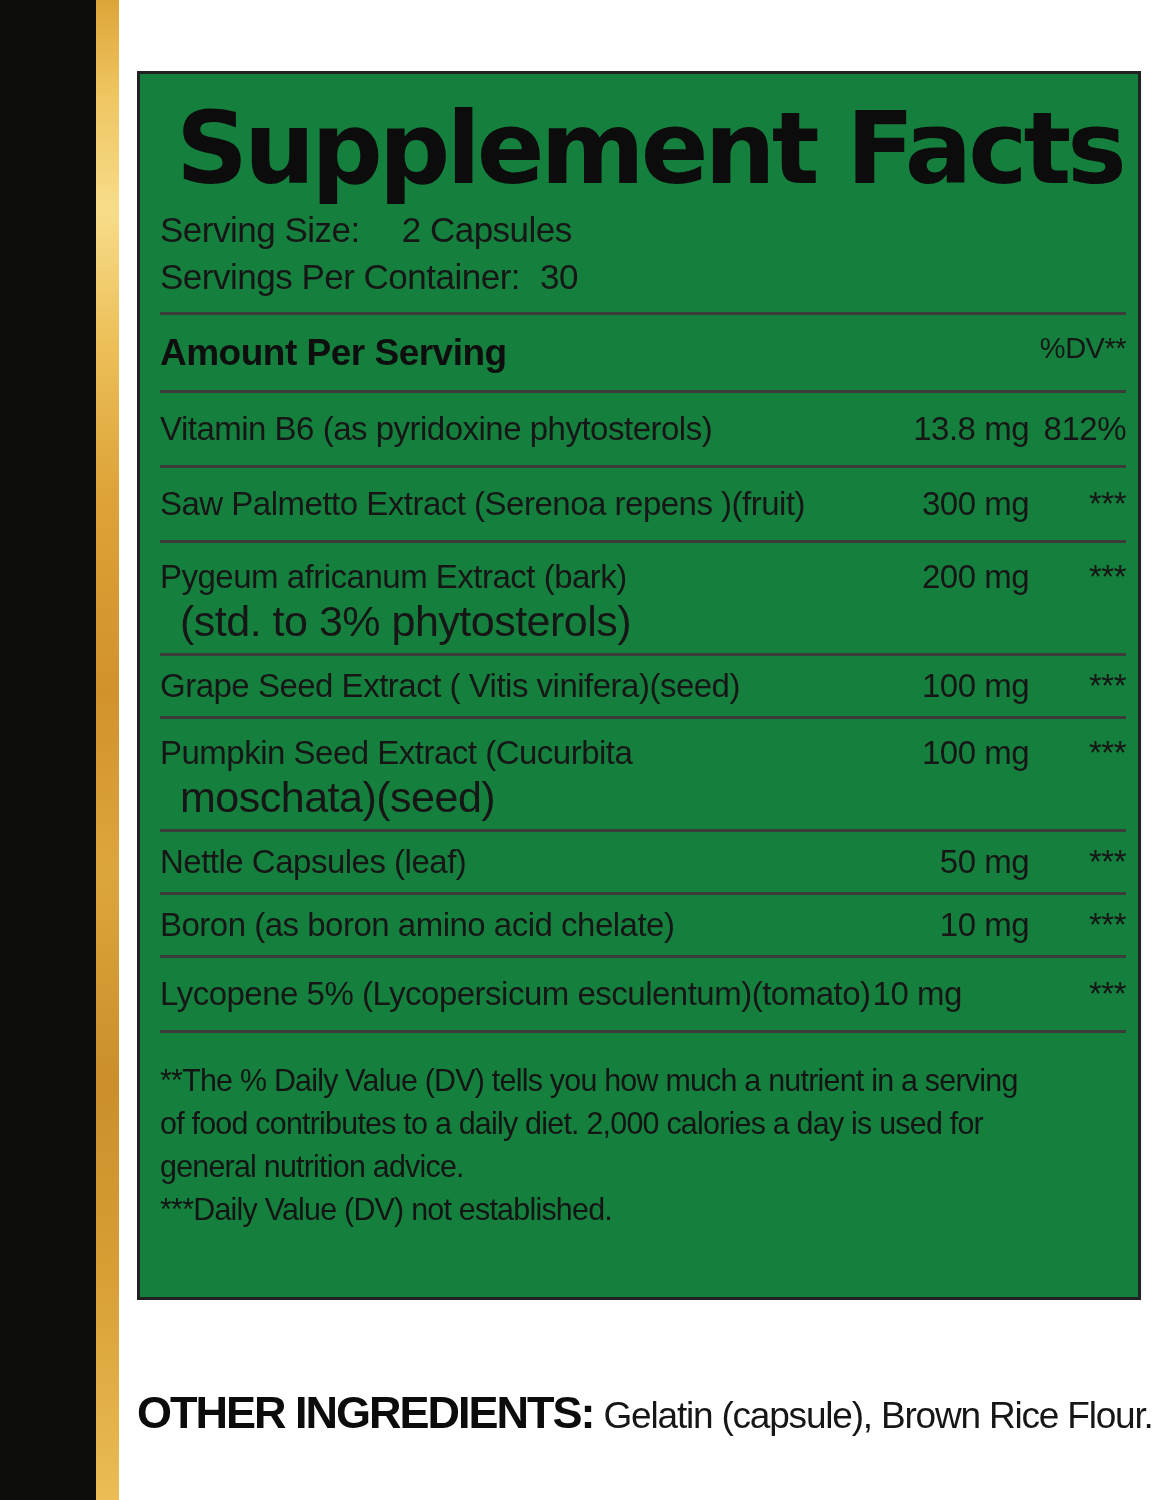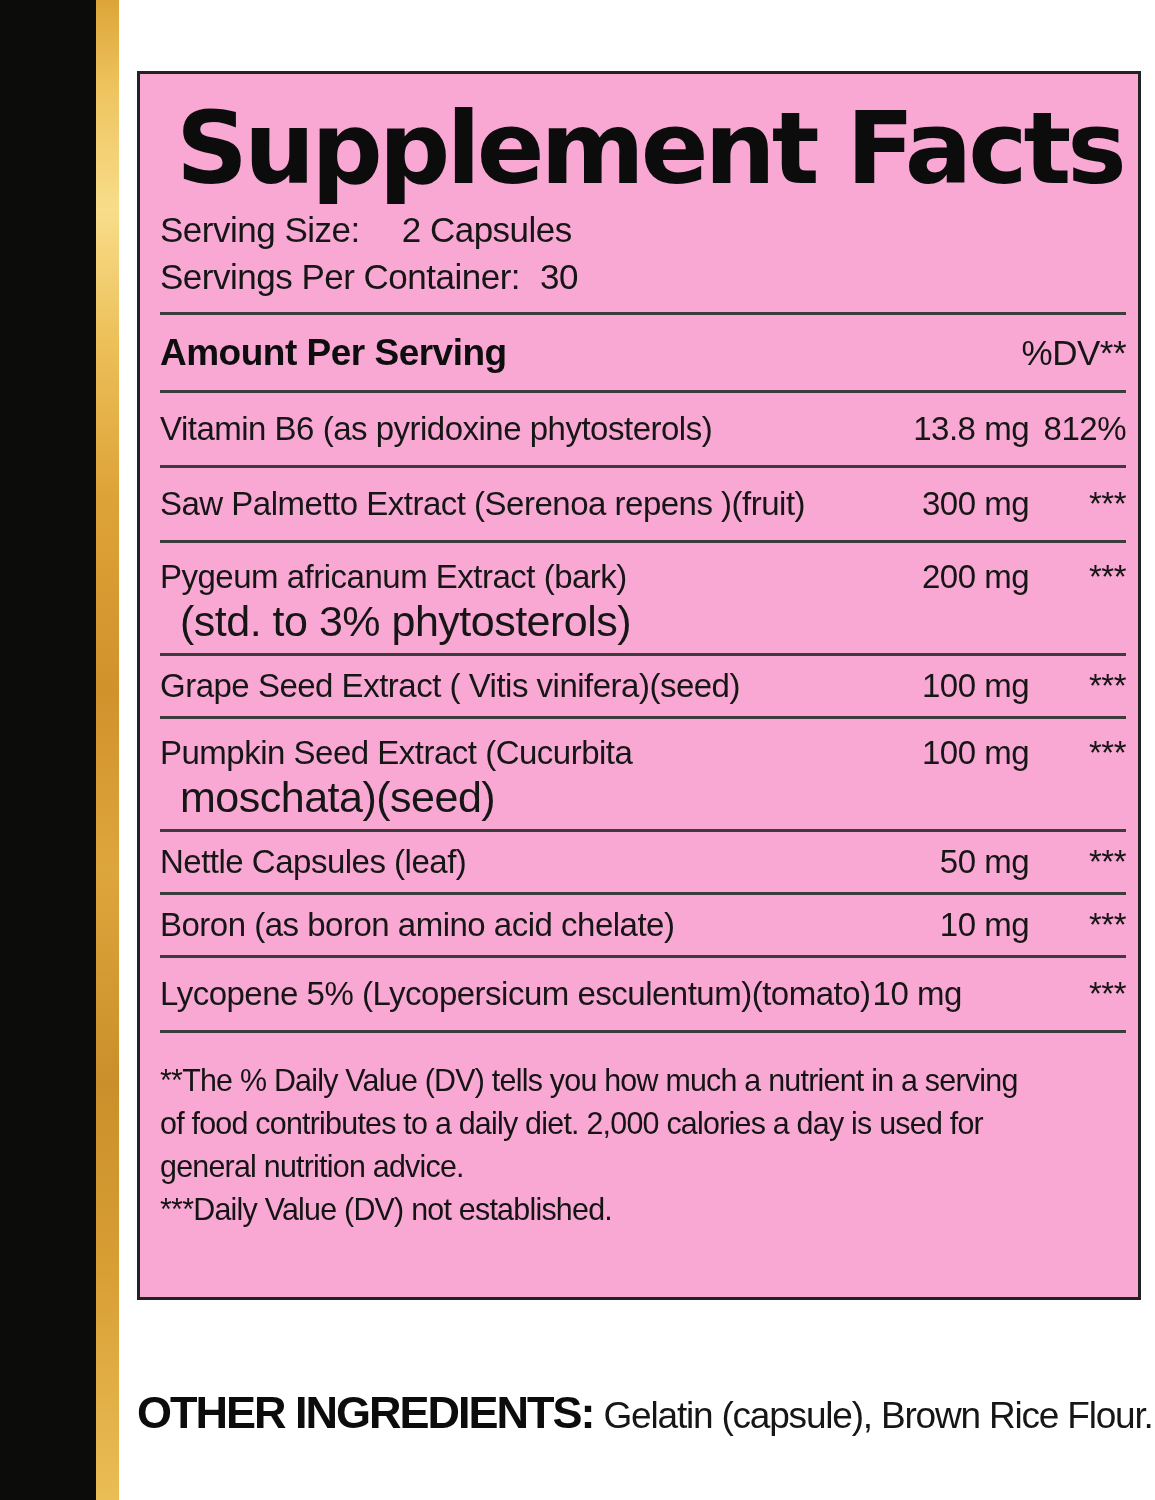--- a/index.html
+++ b/index.html
@@ -25,21 +25,21 @@
       #dda538 0%, #eec45f 6%, #f8dd8a 14%, #ecbf58 23%,
       #dda338 33%, #d1922c 46%, #dda63c 58%, #ca8f2a 72%,
       #d89f35 85%, #eabd55 100%);
   }
 
   
   .facts-box {
     position: absolute; left: 137px; top: 71px;
     width: 1004px; height: 1229px;
     border: 3px solid #222222;
-    background: #f9a8d4;
+    background: #15803d;
     padding: 20px 12px 0 20px;
     overflow: hidden;
   }
 
   .sf-title {
     font-family: "DejaVu Sans", sans-serif;
     font-weight: bold;
     font-size: 100px;
     line-height: 110px;
     letter-spacing: -4px;
@@ -49,26 +49,26 @@
   }
 
   .serving-block { margin-top: 2px; font-size: 35px; line-height: 47px; letter-spacing: -0.5px; color: #161616; }
   .serving-line .val { margin-left: 42px; }
   .serving-line .val2 { margin-left: 20px; }
 
   .rule { height: 3px; background: #3c3c3c; }
   .rule.first { margin-top: 12px; }
 
   .hdr-row {
-    display: flex; align-items: center;
+    display: flex; align-items: flex-start;
     padding: 17px 0 16px 0;
     border-bottom: 3px solid #3c3c3c;
   }
   .hdr-left { flex: 1; font-weight: bold; font-size: 37px; letter-spacing: -0.5px; color: #0e0e0e; }
-  .hdr-right { font-size: 35px; letter-spacing: -0.5px; color: #161616; }
+  .hdr-right { font-size: 29px; letter-spacing: -0.5px; color: #161616; }
 
   .row { border-bottom: 3px solid #3c3c3c; padding: 11px 0 12px 0; }
   .row.roomy { padding: 14px 0 14px 0; }
   .row.tight { padding: 8px 0 8px 0; }
   .row.two   { padding: 12px 0 10px 0; }
   .row-main { display: flex; align-items: baseline; }
   .nm  { flex: 1; font-size: 33px; line-height: 44px; letter-spacing: -0.5px; color: #161616; }
   .amt { text-align: right; min-width: 150px; font-size: 33px; letter-spacing: -0.5px; color: #161616; }
   .dv  { text-align: right; width: 97px; font-size: 33px; letter-spacing: -0.5px; color: #161616; }
   .nm2 { font-size: 43px; line-height: 44px; letter-spacing: -0.5px; color: #161616; padding-left: 20px; }

